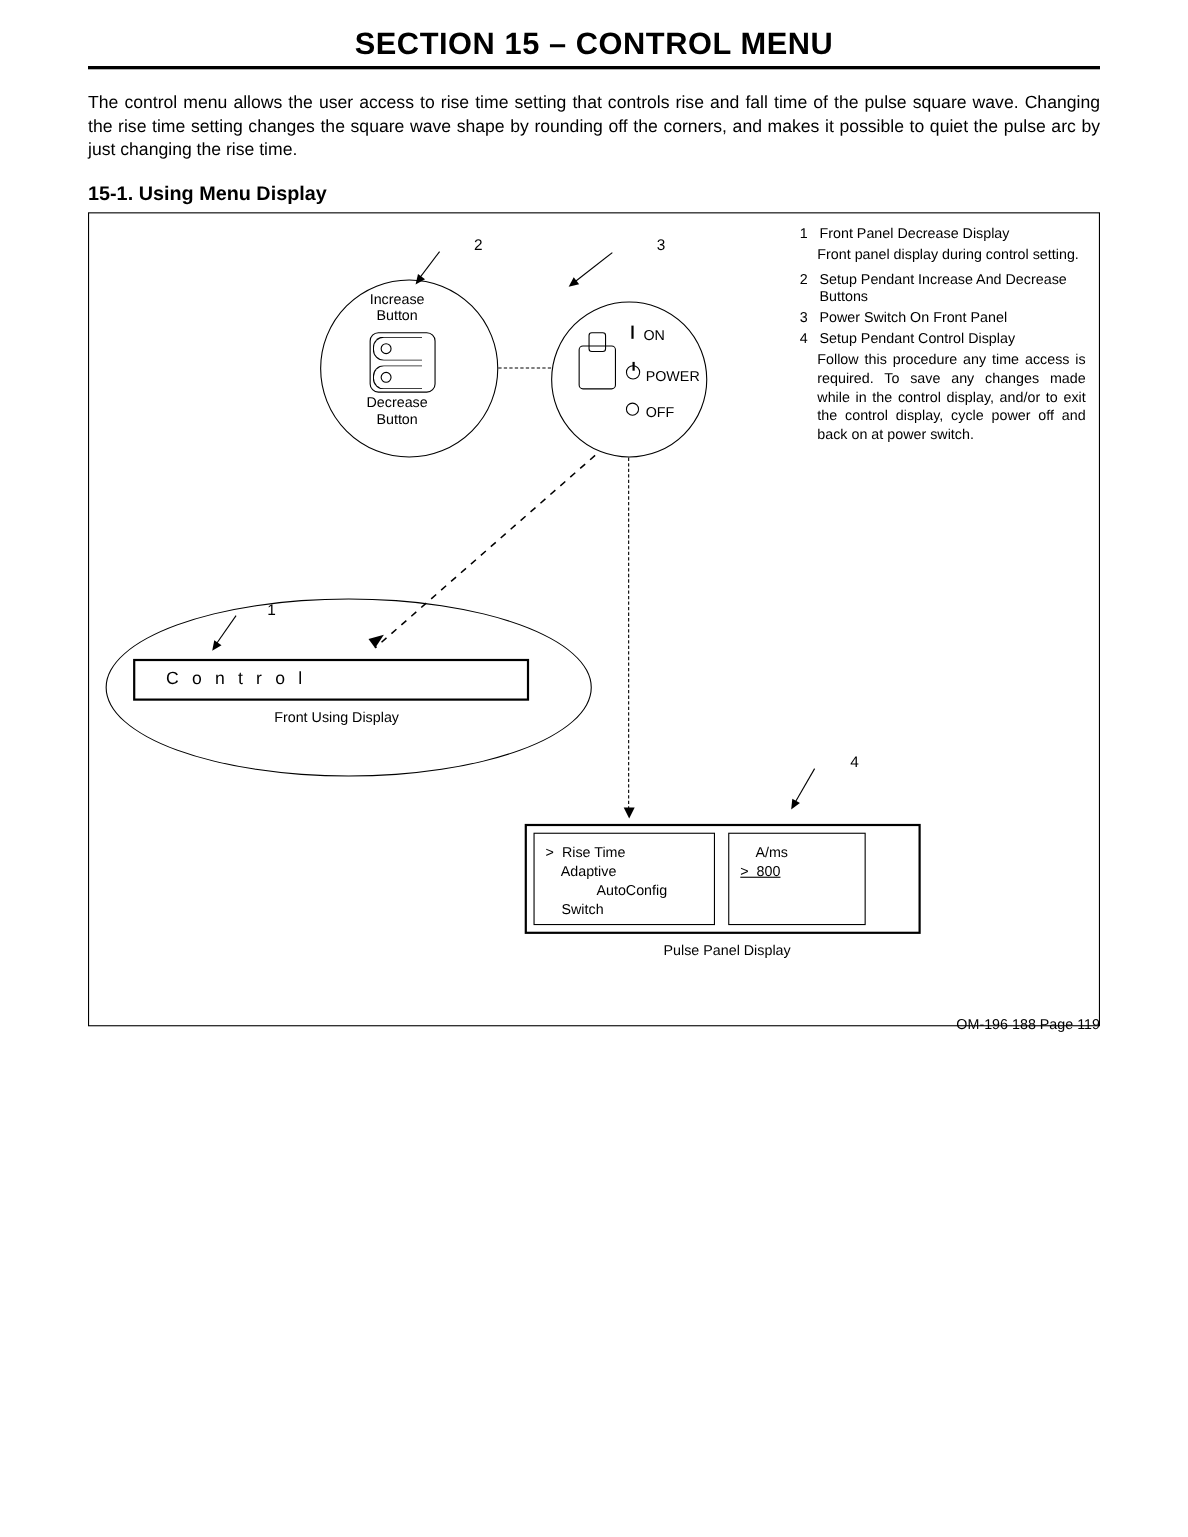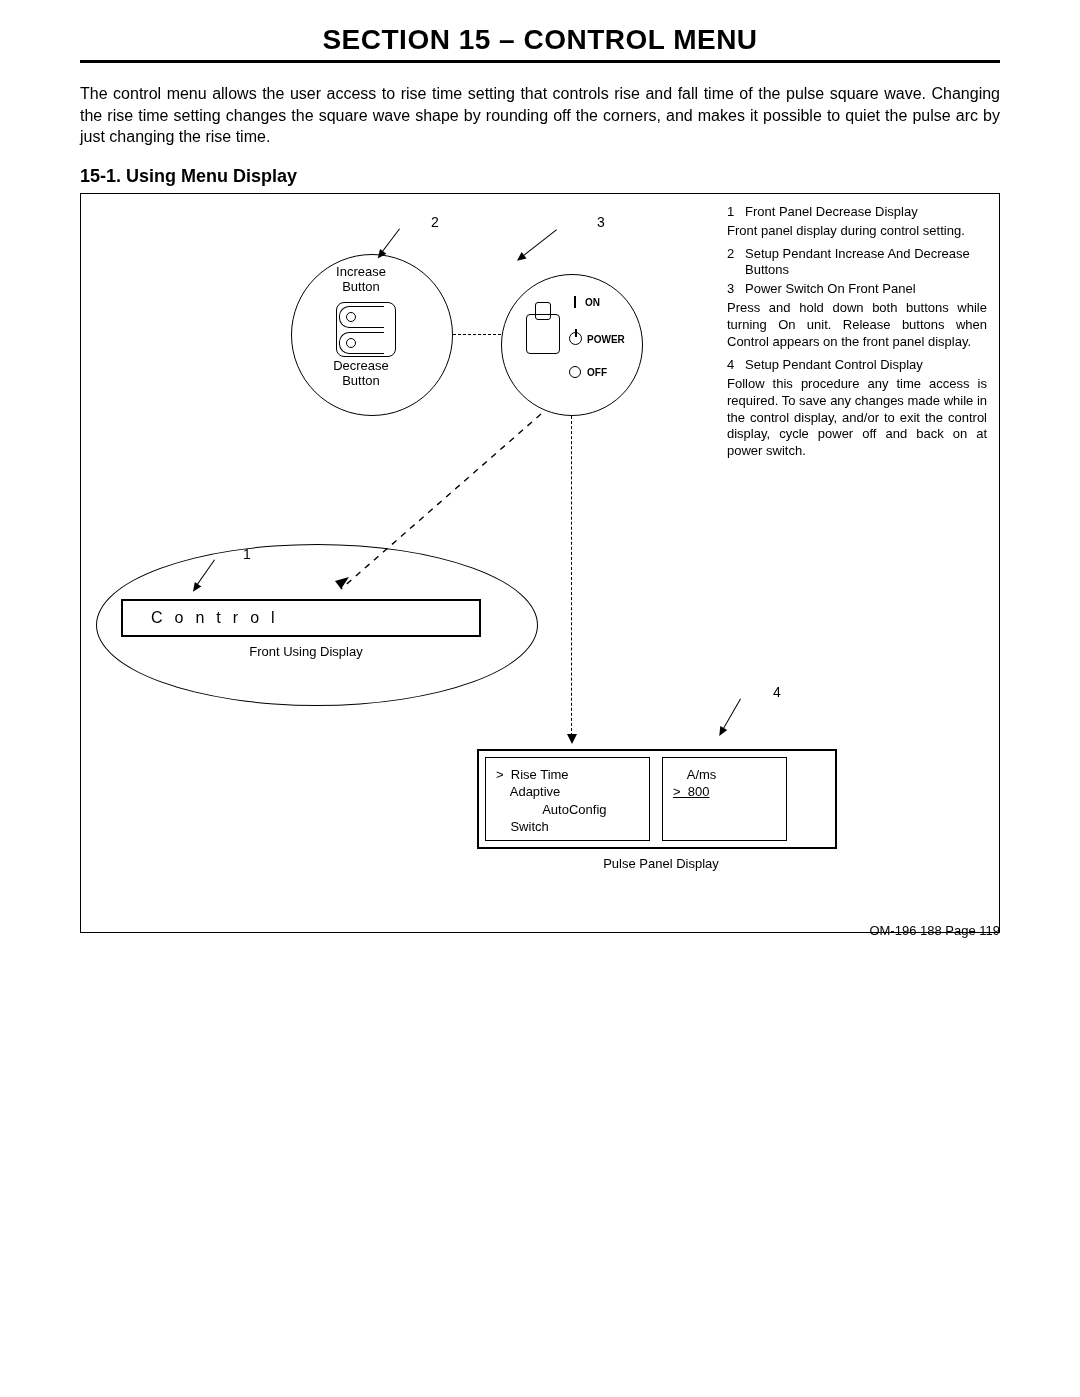--- a/index.html
+++ b/index.html
@@ -62,21 +62,21 @@
     margin-bottom: 2px;
   }
   .callout-list .num {
     width: 18px;
     flex: 0 0 18px;
   }
   .callout-list .txt {
     flex: 1;
   }
   .callout-list .para {
-    margin: 2px 0 6px 0;
+    margin: 2px 0 6px 16px;
     text-align: justify;
   }
   .pendant-circle {
     position: absolute;
     border: 1.2px solid #000;
     border-radius: 50%;
   }
   .label-num {
     position: absolute;
     font-size: 14px;
@@ -129,22 +129,22 @@
     margin: 6px;
     padding: 8px 10px;
     font-size: 13px;
     line-height: 1.35;
     box-sizing: border-box;
   }
   .pulse-col.left { flex: 0 0 165px; }
   .pulse-col.right { flex: 0 0 125px; }
   .sw-label {
     position: absolute;
-    font-size: 10px;
-    font-weight: bold;
+    font-size: 13px;
+    font-weight: normal;
   }
   .small-label {
     position: absolute;
     font-size: 13px;
     text-align: center;
     line-height: 1.2;
   }
   
   .vbar {
     position: absolute;
@@ -206,21 +206,20 @@
         </div>
       <div class="para">Front panel display during control setting.</div>
       <div class="row">
           <div class="num">2</div>
           <div class="txt">Setup Pendant Increase And Decrease Buttons</div>
         </div>
       <div class="row">
           <div class="num">3</div>
           <div class="txt">Power Switch On Front Panel</div>
         </div>
-      <div class="para">Press and hold down both buttons while turning On unit. Release buttons when Control appears on the front panel display.</div>
       <div class="row">
           <div class="num">4</div>
           <div class="txt">Setup Pendant Control Display</div>
         </div>
       <div class="para">Follow this procedure any time access is required. To save any changes made while in the control display, and/or to exit the control display, cycle power off and back on at power switch.</div>
     </div>
 
     <div class="pendant-circle" style="left:210px; top:60px; width:160px; height:160px;"></div>
 
     <div class="btn-outline" style="left:255px; top:108px; width:60px; height:55px;"></div>

